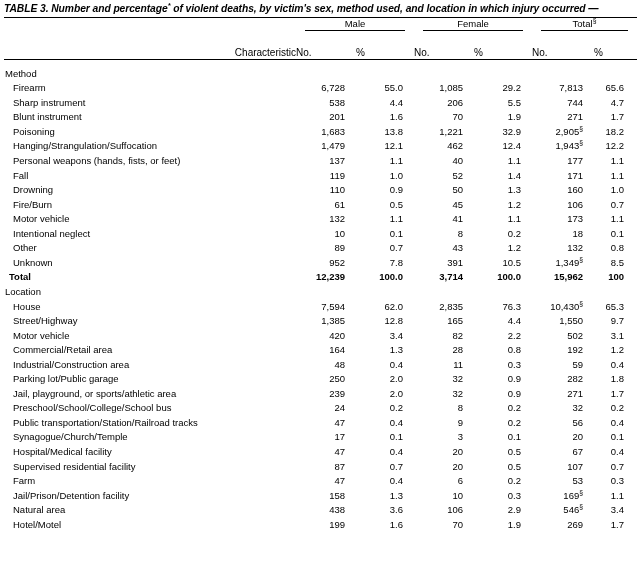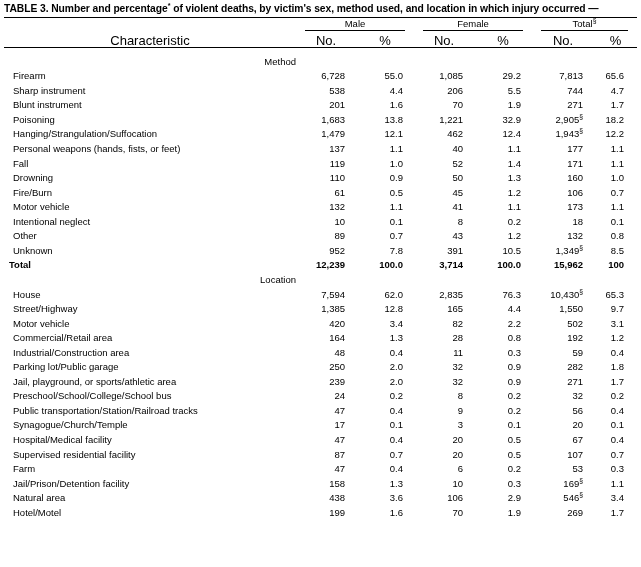--- a/index.html
+++ b/index.html
@@ -21,21 +21,21 @@
   }
 
   
   .title{
     font-size:10.3px;
     font-weight:bold;
     line-height:12.2px;
     letter-spacing:-0.07px;
     margin:0 0 2px 0;
   }
-  .title .ln{display:block;}
+  .title .ln{display:block;font-style:italic;}
   sup{font-size:7.2px; line-height:0; vertical-align:super; font-weight:bold;}
 
   
   .rule-thick{border-top:1.6px solid #000; height:0; margin:0;}
 
   
   table.tbl{
     width:633px;
     border-collapse:collapse;
     font-size:9.5px;
@@ -61,39 +61,38 @@
   .grp{
     text-align:center;
     font-weight:bold;
     font-size:9.5px;
     padding-bottom:1px !important;
   }
   .grp .grp-inner{
     display:block;
     border-bottom:1.4px solid #000;
     padding-bottom:1px;
-    margin:0 9px 0 9px;
+    margin:0 9px 12px 9px;
   }
   .subhdr{
-    text-align:center;
     font-weight:bold;
-    font-size:13px;
+    font-size:10px;
     height:14px;
     padding-bottom:1px !important;
   }
   .charhdr{
-    text-align:center;
-    font-size:13px;
+    text-align:right;
+    font-size:10px;
     vertical-align:bottom;
     padding-bottom:1px !important;
   }
   .hdr-spacer td{height:4px;}
 
   tr.data td{height:14.55px;}
-  tr.sect td{height:14.55px;text-align:right;}
+  tr.sect td{height:14.55px;}
   td.lbl{text-align:left;padding-left:1px !important;}
   td.lbl.ind{padding-left:9px !important;}
   td.num{text-align:right;padding-right:11px !important;}
   td.num.tp{padding-right:13px !important;}
   td.b{font-weight:bold;}
   td.sectlabel{font-weight:bold;}
   tr.total td{font-weight:bold;}
   tr.total td.lbl{padding-left:5px !important;}
   .sup{font-size:6.8px; vertical-align:super; line-height:0;}
 

